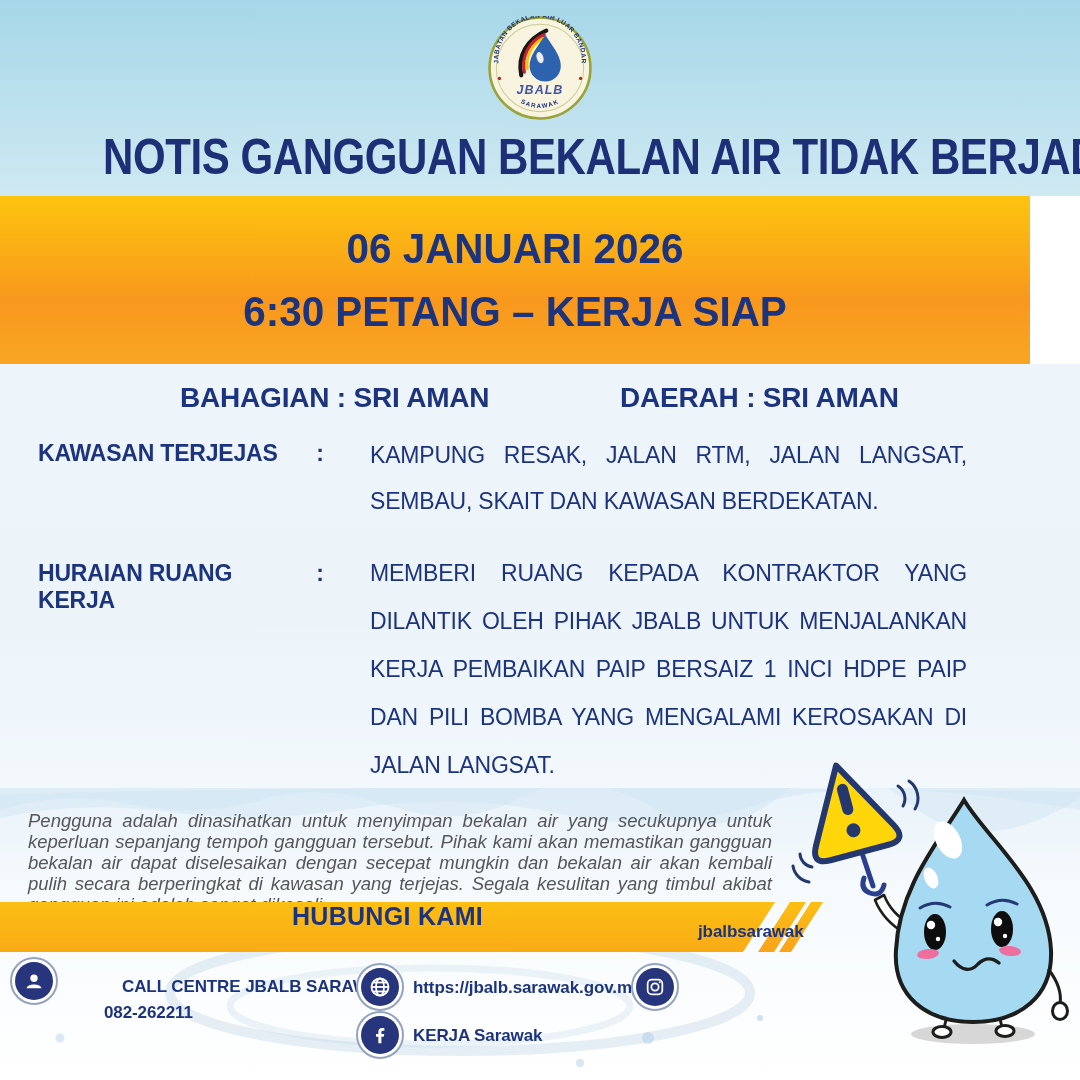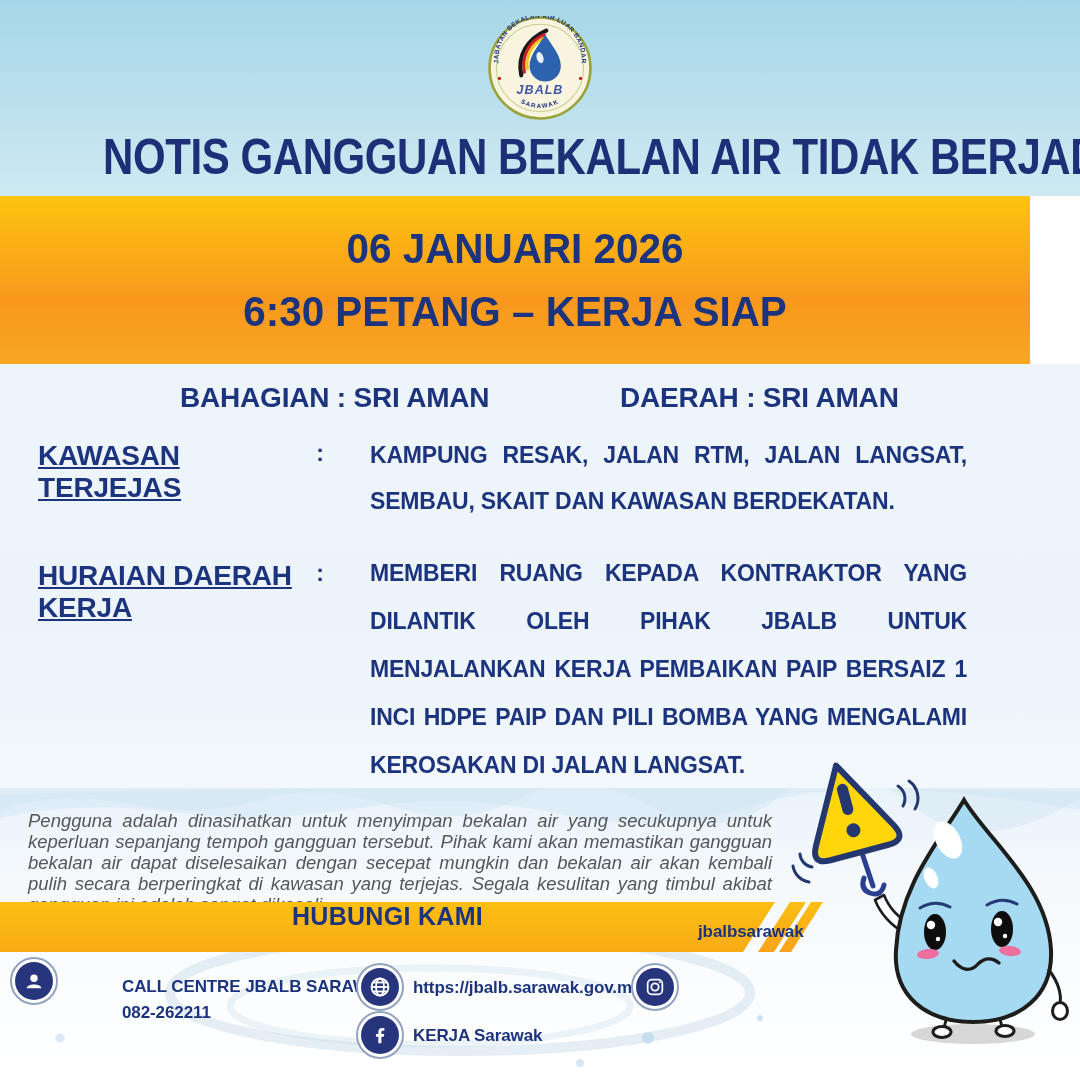--- a/index.html
+++ b/index.html
@@ -21,23 +21,23 @@
     background:linear-gradient(180deg,var(--c-orange_top,#fdc40f) 0%,var(--c-orange_mid,#f8981d) 62%,var(--c-orange_bot,#f9a623) 100%);
     text-align:center;color:var(--c-navy,#1c337e);}
   .sched .l1,.sched .l2{display:block;font-weight:bold;font-size:43px;transform:scaleX(.94);transform-origin:center;white-space:nowrap;}
   .sched .l1{margin-top:28px;}
   .sched .l2{margin-top:14px;}
   
   .panel{position:absolute;left:0;top:364px;width:1080px;height:424px;
     background:linear-gradient(180deg,#eef5fa 0%,#ecf4fa 60%,#f2f8fc 100%);}
   .loc{position:absolute;top:382px;font-size:28px;font-weight:bold;color:var(--c-navy,#1c337e);letter-spacing:-.2px;white-space:nowrap;}
   .loc.bah{left:180px;} .loc.dae{left:620px;}
-  .label{position:absolute;left:38px;width:262px;font-size:28px;font-weight:bold;color:var(--c-navy,#1c337e);letter-spacing:-.2px;text-decoration:underline;}
+  .label{position:absolute;left:38px;width:262px;font-size:23px;font-weight:bold;color:var(--c-navy,#1c337e);letter-spacing:-.2px;}
   .colon{position:absolute;left:300px;width:40px;font-size:23px;font-weight:bold;color:var(--c-navy,#1c337e);text-align:center;}
-  .value{position:absolute;left:370px;width:597px;font-size:23px;font-weight:bold;color:var(--c-navy,#1c337e);
+  .value{position:absolute;left:370px;width:597px;font-size:23px;font-weight:normal;color:var(--c-navy,#1c337e);
     text-align:justify;letter-spacing:-.2px;}
   .affected-label,.affected-colon{top:440px;}
   .affected-value{top:432px;line-height:46px;}
   .work-label,.work-colon{top:560px;}
   .work-value{top:549px;line-height:48px;}
   
   .water{position:absolute;left:0;top:788px;width:1080px;height:292px;
     background:linear-gradient(180deg,#e9f3fa 0%,#f6fafd 35%,#ffffff 100%);}
   .advisory{position:absolute;left:28px;top:810px;width:744px;font-style:italic;font-size:18.5px;line-height:21px;
     color:var(--c-gray_text,#55565a);text-align:justify;font-weight:500;}
@@ -109,21 +109,21 @@
 
   <div class="panel"></div>
 
   <div class="loc dae">DAERAH : SRI AMAN</div>
   <div class="loc bah">BAHAGIAN : SRI AMAN</div>
 
   <div class="label affected-label">KAWASAN TERJEJAS</div>
   <div class="colon affected-colon">:</div>
   <div class="value affected-value">KAMPUNG RESAK, JALAN RTM, JALAN LANGSAT, SEMBAU, SKAIT DAN KAWASAN BERDEKATAN.</div>
 
-  <div class="label work-label">HURAIAN DAERAH KERJA</div>
+  <div class="label work-label">HURAIAN RUANG KERJA</div>
   <div class="colon work-colon">:</div>
   <div class="value work-value">MEMBERI RUANG KEPADA KONTRAKTOR YANG DILANTIK OLEH PIHAK JBALB UNTUK MENJALANKAN KERJA PEMBAIKAN PAIP BERSAIZ 1 INCI HDPE PAIP DAN PILI BOMBA YANG MENGALAMI KEROSAKAN DI JALAN LANGSAT.</div>
 
   <div class="water"></div>
   <svg class="deco" viewBox="0 0 1080 292">
     <path d="M0,22 Q60,2 130,16 T260,12 T390,18 T520,10 T650,18 T780,8 T910,16 T1080,10 V0 H0 Z" fill="#dcebf5" opacity=".8"></path>
     <path d="M0,30 Q80,12 170,24 T360,20 T560,26 T760,16 T1080,22 V4 Q540,-6 0,6 Z" fill="#cfe4f2" opacity=".45"></path>
     <ellipse cx="460" cy="205" rx="290" ry="58" fill="none" stroke="#a9c4da" stroke-width="10" opacity=".28"></ellipse>
     <ellipse cx="430" cy="218" rx="200" ry="38" fill="none" stroke="#b9d2e4" stroke-width="7" opacity=".25"></ellipse>
     <circle cx="62" cy="128" r="5" fill="#9cc6e4" opacity=".5"></circle>
@@ -145,21 +145,21 @@
 
   <div class="icon-outer" style="left:10px;top:957px;">
     <div class="icon-inner">
       <svg viewBox="0 0 24 24" width="22" height="22">
           <circle cx="12" cy="9" r="4" fill="#fff"></circle>
           <path d="M4,20 C4,14.5 20,14.5 20,20 Z" fill="#fff"></path>
         </svg>
     </div>
   </div>
   <div class="ctext" style="left:122px;top:977px;">CALL CENTRE JBALB SARAWAK</div>
-  <div class="ctext" style="left:122px;top:1003px;">082-262211</div>
+  <div class="ctext" style="left:104px;top:1003px;">082-262211</div>
 
   <div class="icon-outer" style="left:356px;top:963px;">
     <div class="icon-inner">
       <svg viewBox="0 0 24 24" width="24" height="24" fill="none" stroke="#fff" stroke-width="1.8">
         <circle cx="12" cy="12" r="8.5"></circle>
           <ellipse cx="12" cy="12" rx="4" ry="8.5"></ellipse>
         <line x1="3.5" y1="12" x2="20.5" y2="12"></line>
           <line x1="4.6" y1="7.5" x2="19.4" y2="7.5"></line>
           <line x1="4.6" y1="16.5" x2="19.4" y2="16.5"></line>
       </svg>

